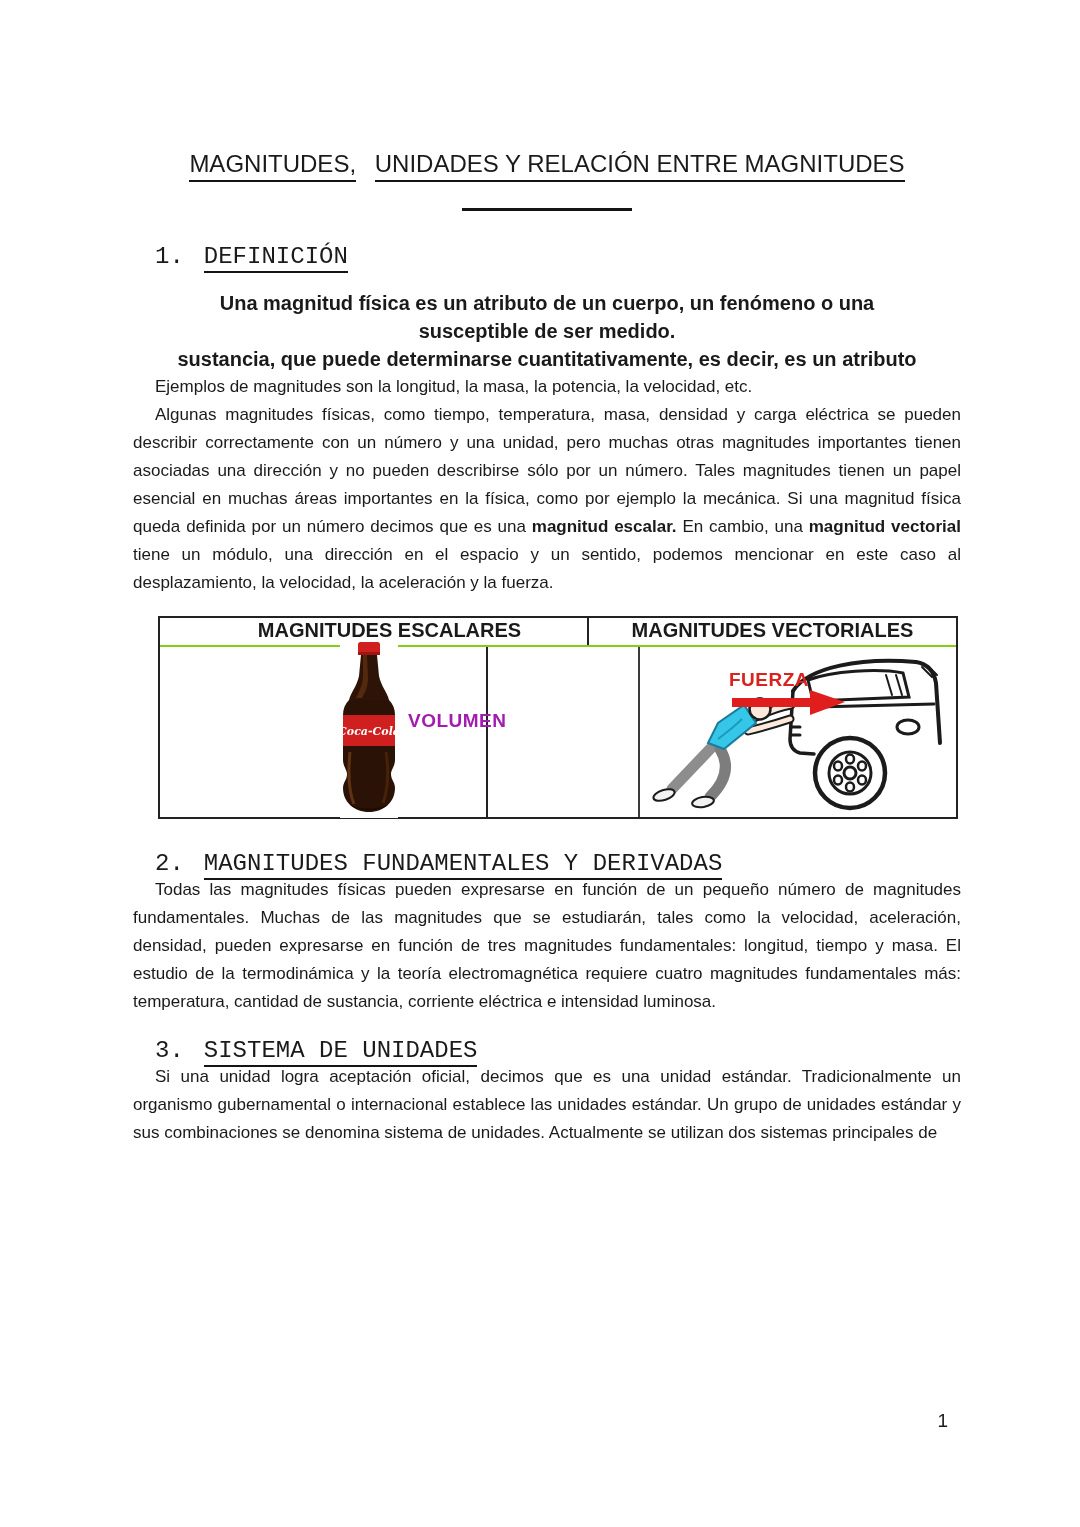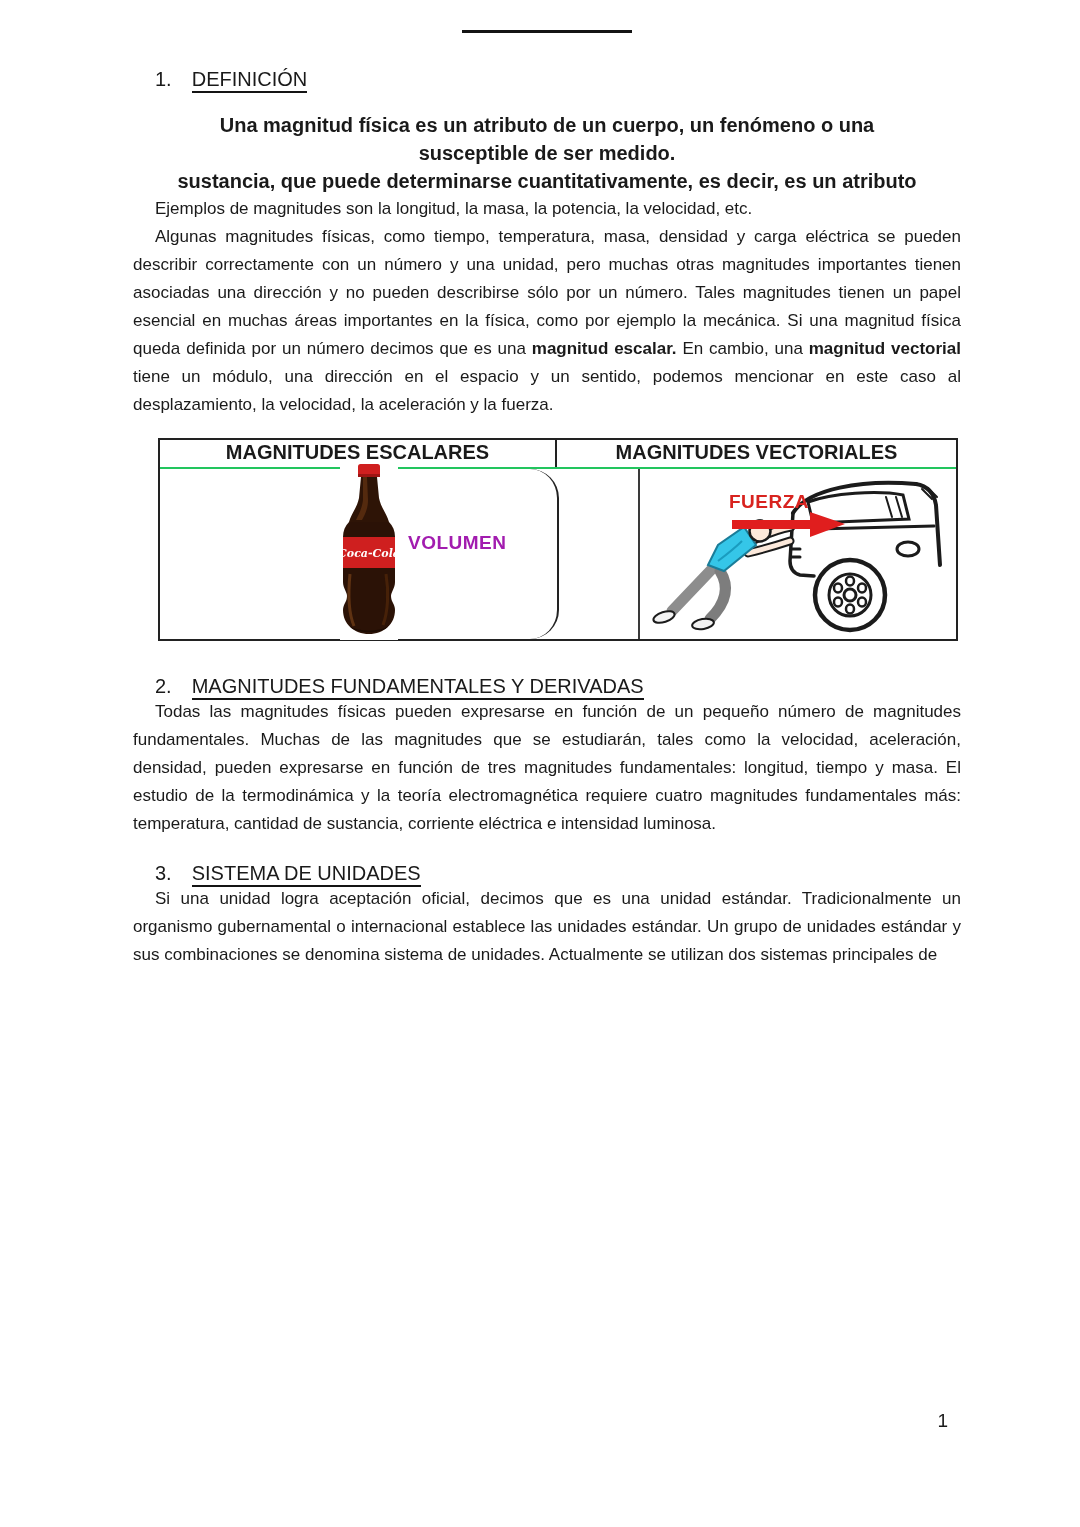--- a/index.html
+++ b/index.html
@@ -9,67 +9,71 @@
   }
   .content{position:absolute;left:133px;top:0;width:828px;}
 
   
   .doc-title{margin-top:150px;text-align:center;font-size:24px;line-height:28px;white-space:nowrap;}
   .useg{border-bottom:2px solid #141414;padding-bottom:3px;}
   .useg + .useg{margin-left:12px;}
   .title-rule{width:170px;height:3px;background:#141414;margin:30px auto 0 auto;}
 
   
-  .sec-heading{font-size:20px;line-height:24px;padding-left:22px;}
+  .sec-heading{font-size:24px;line-height:24px;padding-left:22px;font-family:Liberation Mono, monospace;}
   .sec-heading .num{display:inline-block;margin-right:20px;}
   .sec-heading .txt{border-bottom:2px solid #141414;padding-bottom:1px;}
   .h1{margin-top:34px;}
   .h2{margin-top:33px;}
   .h3{margin-top:23px;}
 
   
   .definition{margin-top:20px;font-weight:bold;font-size:20px;line-height:28px;text-align:center;}
   .definition div{white-space:nowrap;}
 
   
   p.body{margin:0;font-size:17px;line-height:28px;text-align:justify;text-indent:22px;}
   p.body b{font-weight:bold;}
   .mt-ejemplos{margin-top:34px;}
   .mt-todas{margin-top:29px;}
   .mt-las{margin-top:12px;}
   .mt-si{margin-top:13px;}
 
   
   .mtable{margin-top:19px;margin-left:25px;width:800px;border:2px solid #222;box-sizing:border-box;}
-  .mt-header{display:flex;border-bottom:2px solid #22c55e;}
+  .mt-header{display:flex;border-bottom:2px solid #84cc16;padding-left:32px;}
   .mt-hcell{box-sizing:border-box;height:27px;font-weight:bold;font-size:20px;line-height:25px;text-align:center;overflow:hidden;}
   .mt-hcell.c1{width:397px;border-right:2px solid #222;}
   .mt-hcell.c2{flex:1;}
   .mt-body{display:flex;height:170px;}
-  .mt-cell{box-sizing:border-box;position:relative;border-radius:29px;}
-  .mt-cell.scalar{width:399px;border-right:2px solid #222;}
+  .mt-cell{box-sizing:border-box;position:relative;}
+  .mt-cell.scalar{width:328px;border-right:2px solid #222;}
   .mt-cell.vector{flex:1;}
 
   
   .bottle-wrap{position:absolute;left:180px;top:-7px;width:58px;height:178px;background:#fff;}
   .vol-label{position:absolute;left:248px;top:63px;font-weight:bold;font-size:19px;color:#a21caf;letter-spacing:.5px;}
 
   
   .illus-frame{position:absolute;top:0;right:0;bottom:0;width:316px;border-left:2px solid #3a3a3a;}
   .fuerza-label{position:absolute;left:89px;top:22px;font-weight:bold;font-size:19px;color:#d8231f;letter-spacing:.5px;}
   .scene{position:absolute;left:0;top:0;}
 
   
   .page-number{position:absolute;top:1410px;right:132px;font-size:19px;}
 </style>
 </head>
 <body>
 
 <div class="content">
 
+  <div class="doc-title">
+    <span class="useg">MAGNITUDES,</span>
+    <span class="useg">UNIDADES Y RELACIÓN ENTRE MAGNITUDES</span>
+  </div>
   <div class="title-rule"></div>
 
   <div class="sec-heading h1">
     <span class="num">1.</span><span class="txt">DEFINICIÓN</span>
   </div>
 
   <div class="definition">
     <div>Una magnitud física es un atributo de un cuerpo, un fenómeno o una</div>
     <div>susceptible de ser medido.</div>
     <div>sustancia, que puede determinarse cuantitativamente, es decir, es un atributo</div>

